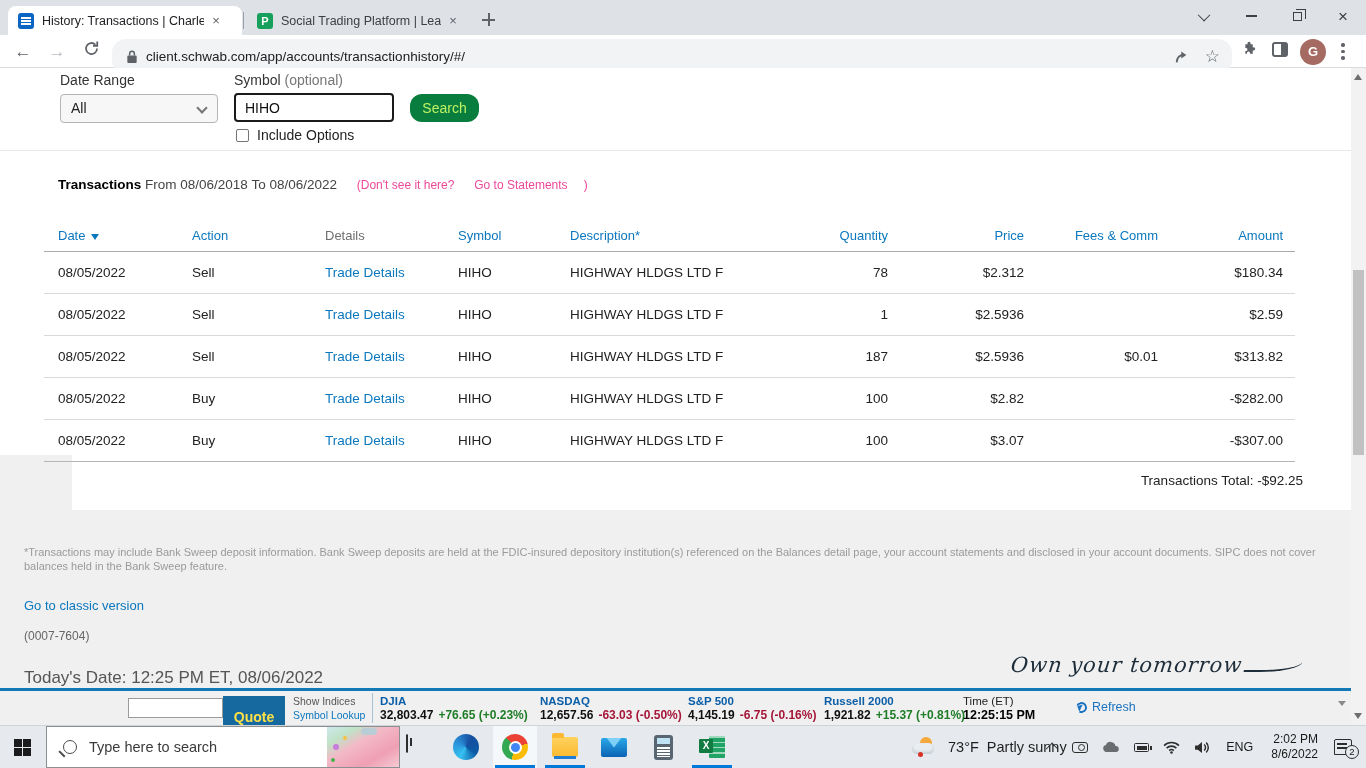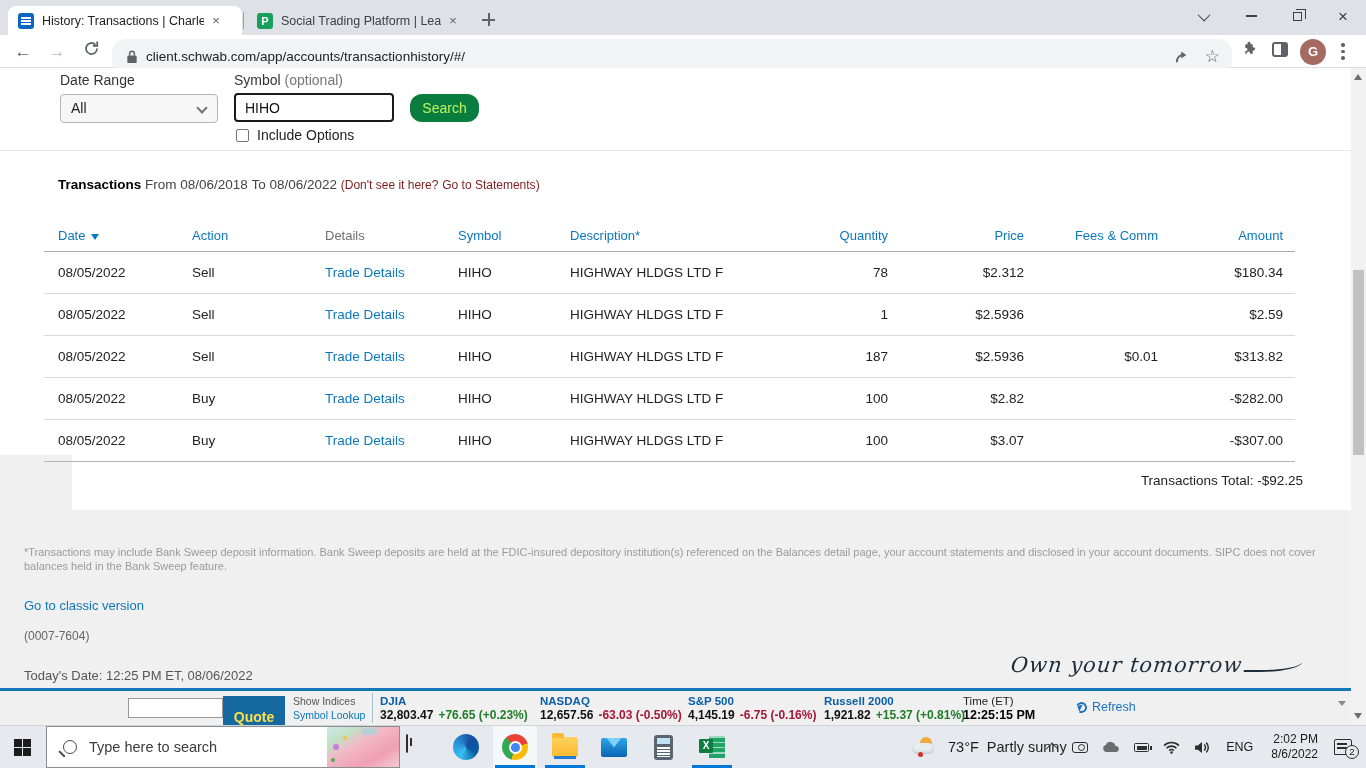--- a/index.html
+++ b/index.html
@@ -50,38 +50,38 @@
   .dd-chev { position:absolute; right:11px; top:9px; width:8px; height:8px; border-left:2px solid #757575; border-bottom:2px solid #757575; transform:rotate(-45deg); }
   .syminput { position:absolute; left:234px; top:25px; width:160px; height:29px; border:2px solid #1a1a1a; border-radius:4px; font-size:14px; color:#111; padding:5px 9px; background:#fff; font-family:inherit; }
   .searchbtn { position:absolute; left:410px; top:26px; width:69px; height:28px; background:#087d3d; color:#bef264; border:none; border-radius:12px; font-size:14px; font-family:inherit; }
   .chkrow { position:absolute; left:236px; top:59px; display:flex; align-items:center; }
   .chkbox { width:13px; height:13px; border:1.5px solid #757575; border-radius:2px; background:#fff; }
   .chklbl { font-size:14px; color:#222; margin-left:8px; }
   .flt-div { position:absolute; left:0; right:15px; top:82px; height:1px; background:#e8e8e8; }
 
   .txline { position:absolute; left:58px; top:109px; font-size:13.5px; color:#444; }
   .txline b { color:#000; font-size:13.5px; }
-  .txline .small { font-size:12px; color:#7f1d1d; }
+  .txline .small { font-size:12px; color:#ec4899;margin-left:16px; }
   a.lnk { color:#0b77bd; text-decoration:none; }
 
   .ttable { position:absolute; left:44px; top:152px; width:1251px; }
   .thead,.trow { display:grid; grid-template-columns:148px 133px 133px 112px 240px 78px 136px 134px 129px; align-items:center; }
   .thead { height:32px; border-bottom:1px solid #ababab; font-size:13px; color:#0b77bd; }
   .trow { height:42px; border-bottom:1px solid #d9d9d9; font-size:13.5px; color:#222; }
   .trow:last-child { border-bottom:1px solid #b5b5b5; }
   .c1 { padding-left:14px; }
   .r { text-align:right; }
   .thead .gray { color:#6e6e6e; }
   .sort-tri { display:inline-block; width:0; height:0; border-left:4.5px solid transparent; border-right:4.5px solid transparent; border-top:6px solid #0b77bd; margin-left:6px; }
   .totalline { position:absolute; right:63px; top:405px; font-size:13.5px; color:#222; }
 
   .disclaimer { position:absolute; left:24px; top:477px; width:1294px; font-size:11px; line-height:14px; color:#9a9a9a; }
   .classic { position:absolute; left:24px; top:530px; font-size:13px; }
   .acct { position:absolute; left:24px; top:561px; font-size:12px; color:#666; }
-  .todays { position:absolute; left:24px; top:600px; font-size:13px; color:#555; }
+  .todays { position:absolute; left:24px; top:600px; font-size:17px; color:#555; }
   .slogan { position:absolute; right:64px; top:585px; font-family:"DejaVu Serif",serif; font-style:italic; font-size:21px; color:#1d2d3a; transform:skewX(-6deg); letter-spacing:1px; }
   .slogan::after { content:""; display:inline-block; width:58px; height:8px; border-bottom:2px solid #1d2d3a; border-radius:0 0 100% 0/0 0 14px 0; margin-left:2px; }
 
   .bluebar { position:absolute; left:0; right:0; top:620px; height:3px; background:#1279b6; }
   .ticker { position:absolute; left:0; right:0; top:623px; height:34px; background:#f0f0f0; }
   .qinput { position:absolute; left:128px; top:7px; width:95px; height:20px; border:1px solid #9b9b9b; background:#fff; font-family:inherit; font-size:12px; padding:0 4px; }
   .qbtn { position:absolute; left:223px; top:5px; width:62px; height:42px; background:#15699f; color:#fde047; border:none; font-weight:bold; font-size:14px; font-family:inherit; }
   .tick-links { position:absolute; left:293px; top:3px; font-size:10.5px; line-height:14px; }
   .tick-links .g { color:#555; }
   .tick-div { position:absolute; left:372px; top:2px; height:30px; width:1px; background:#a9c2d2; }

